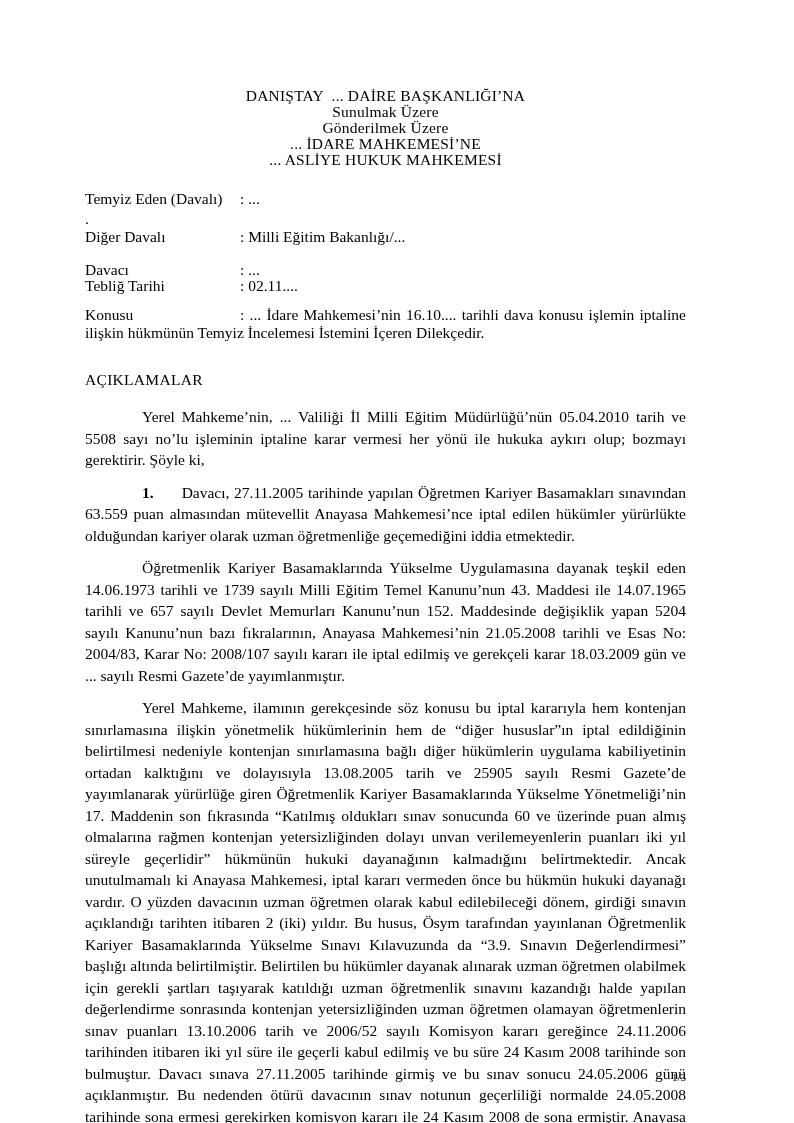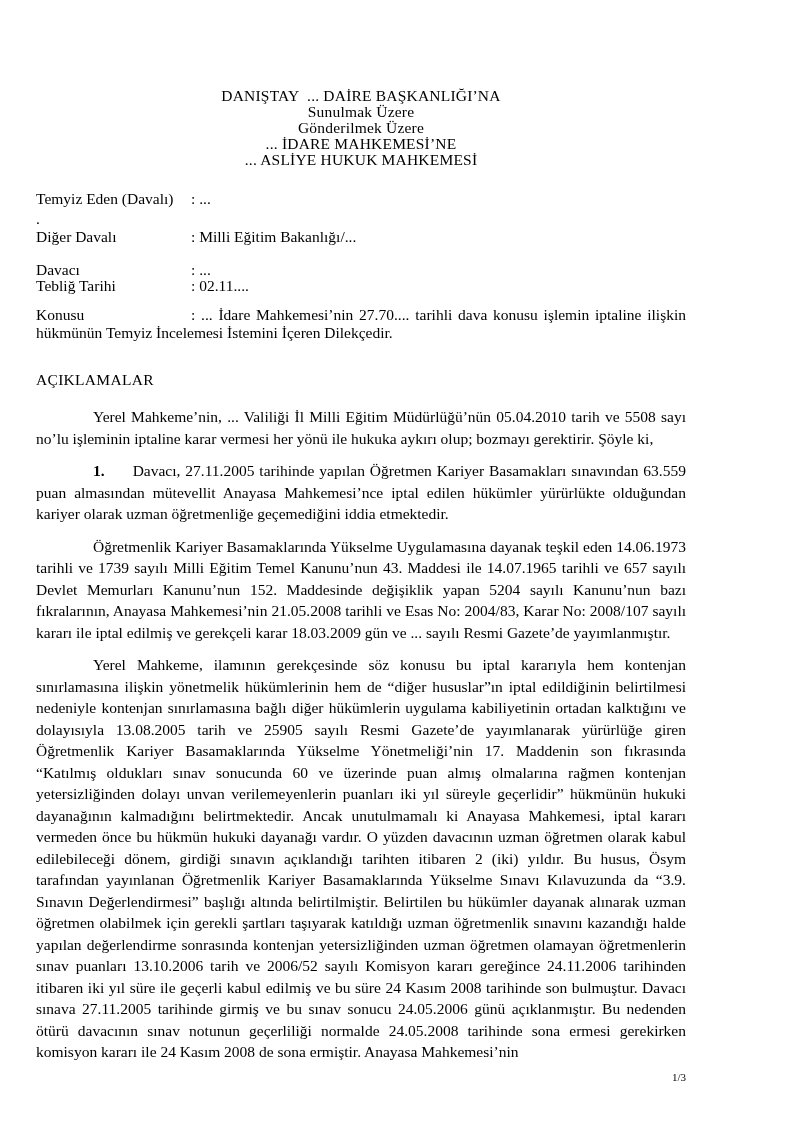--- a/index.html
+++ b/index.html
@@ -8,21 +8,21 @@
     background: #ffffff;
     width: 794px;
     height: 1123px;
     overflow: hidden;
   }
   .page {
     position: relative;
     width: 750px;
     height: 1123px;
     box-sizing: border-box;
-    padding: 88px 64px 0 36px;
+    padding: 88px 64px 0 85px;
     background: #ffffff;
     color: #000000;
     font-family: "Liberation Serif", "DejaVu Serif", serif;
     font-size: 15.5px;
   }
   .doc-header {
     text-align: center;
     line-height: 16px;
     letter-spacing: 0.2px;
   }
@@ -99,21 +99,21 @@
     </div>
     <div class="field-row row-gap">
       <span class="flabel">Davacı</span><span class="fvalue">: ...</span>
     </div>
     <div class="field-row">
       <span class="flabel">Tebliğ Tarihi</span><span class="fvalue">: 02.11....</span>
     </div>
   </div>
 
   <div class="konusu">
-    <span class="flabel">Konusu</span><span>: ... İdare Mahkemesi’nin 27.70.... tarihli dava konusu işlemin iptaline ilişkin hükmünün Temyiz İncelemesi İstemini İçeren Dilekçedir.</span>
+    <span class="flabel">Konusu</span><span>: ... İdare Mahkemesi’nin 16.10.... tarihli dava konusu işlemin iptaline ilişkin hükmünün Temyiz İncelemesi İstemini İçeren Dilekçedir.</span>
   </div>
 
   <div class="section-heading">AÇIKLAMALAR</div>
 
   <p class="para first">Yerel Mahkeme’nin, ... Valiliği İl Milli Eğitim Müdürlüğü’nün 05.04.2010 tarih ve 5508 sayı no’lu işleminin iptaline karar vermesi her yönü ile hukuka aykırı olup; bozmayı gerektirir. Şöyle ki,</p>
 
   <p class="para">
     <span class="pnum">1.</span><span>Davacı, 27.11.2005 tarihinde yapılan Öğretmen Kariyer Basamakları sınavından 63.559 puan almasından mütevellit Anayasa Mahkemesi’nce iptal edilen hükümler yürürlükte olduğundan kariyer olarak uzman öğretmenliğe geçemediğini iddia etmektedir.</span>
   </p>
 

